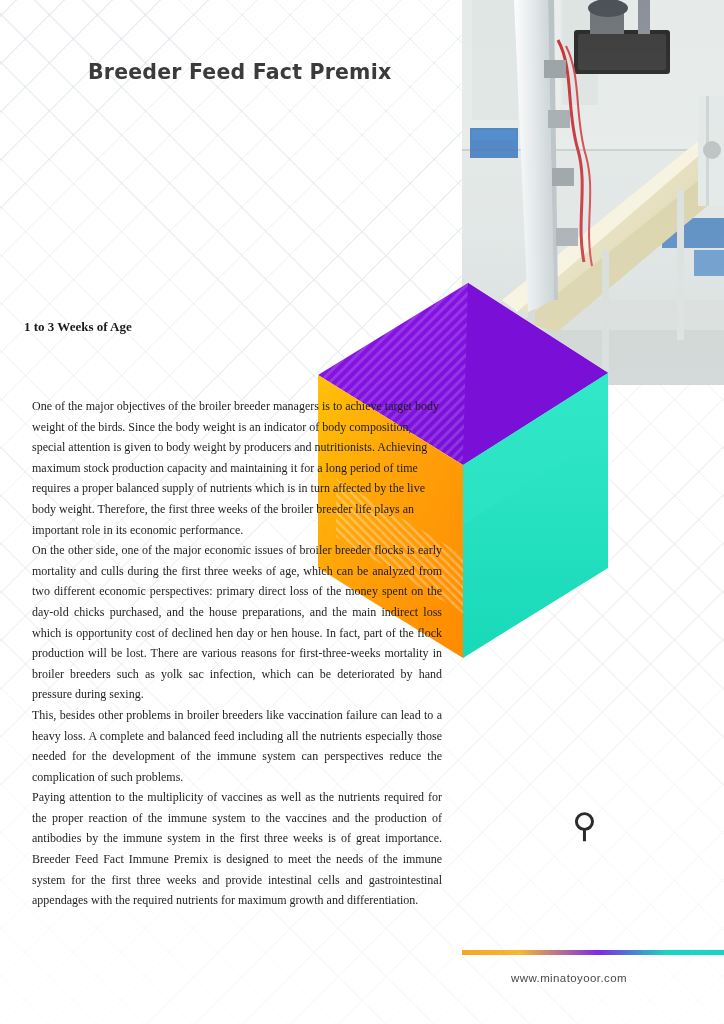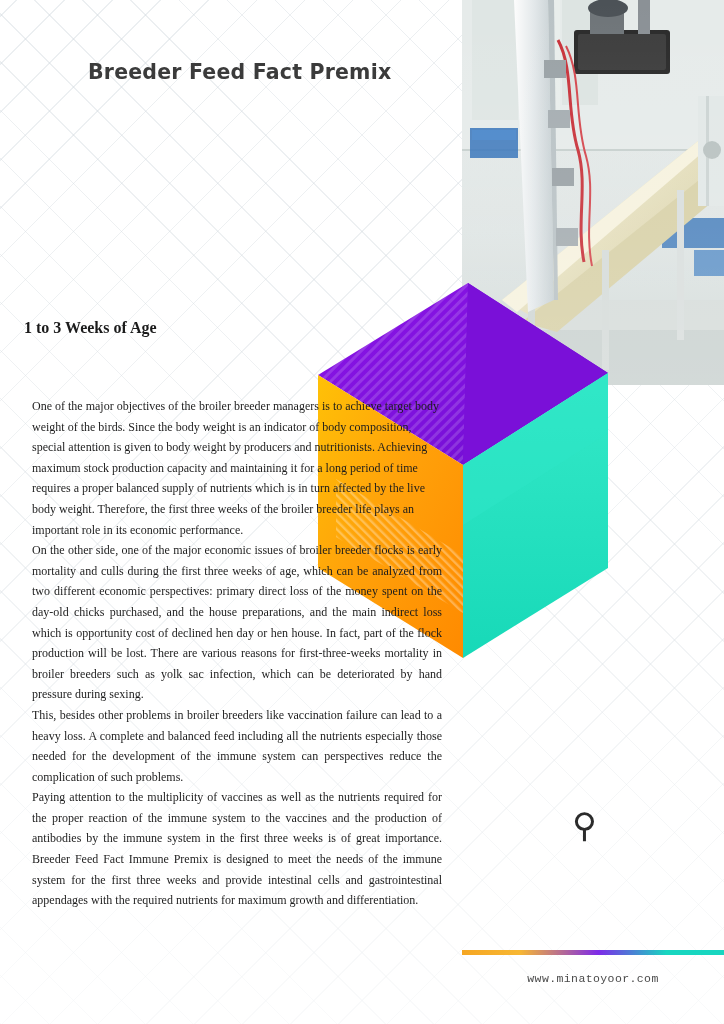--- a/index.html
+++ b/index.html
@@ -68,21 +68,21 @@
     font-weight: bold;
     font-size: 14.6px;
     color: #1b1b1b;
   }
   .sub-head2 {
     position: absolute;
     left: 24px; top: 319px;
     width: 430px;
     font-family: "Liberation Serif", serif;
     font-weight: bold;
-    font-size: 16px;
+    font-size: 13px;
     color: #1b1b1b;
   }
 
   
   .body-copy {
     position: absolute;
     left: 32px; top: 396px;
     width: 410px;
     font-size: 12px;
     line-height: 20.6px;
@@ -117,25 +117,25 @@
   .footer-bar {
     position: absolute;
     left: 462px;
     top: 950px;
     width: 262px;
     height: 5px;
     background: linear-gradient(90deg, #f5a623 0%, #f7b733 22%, #7d2ae8 52%, #18d6c0 78%, #18d6c0 100%);
   }
   .footer-url {
     position: absolute;
-    left: 462px;
+    left: 438px;
     top: 972px;
     width: 262px;
     text-align: center;
-    font-family: Liberation Mono, monospace;
+    font-family: Liberation Sans, sans-serif;
     font-size: 11.5px;
     color: #4a4a4a;
     letter-spacing: 0.4px;
   }
 </style>
 </head>
 <body>
 
 <div class="page">
 

